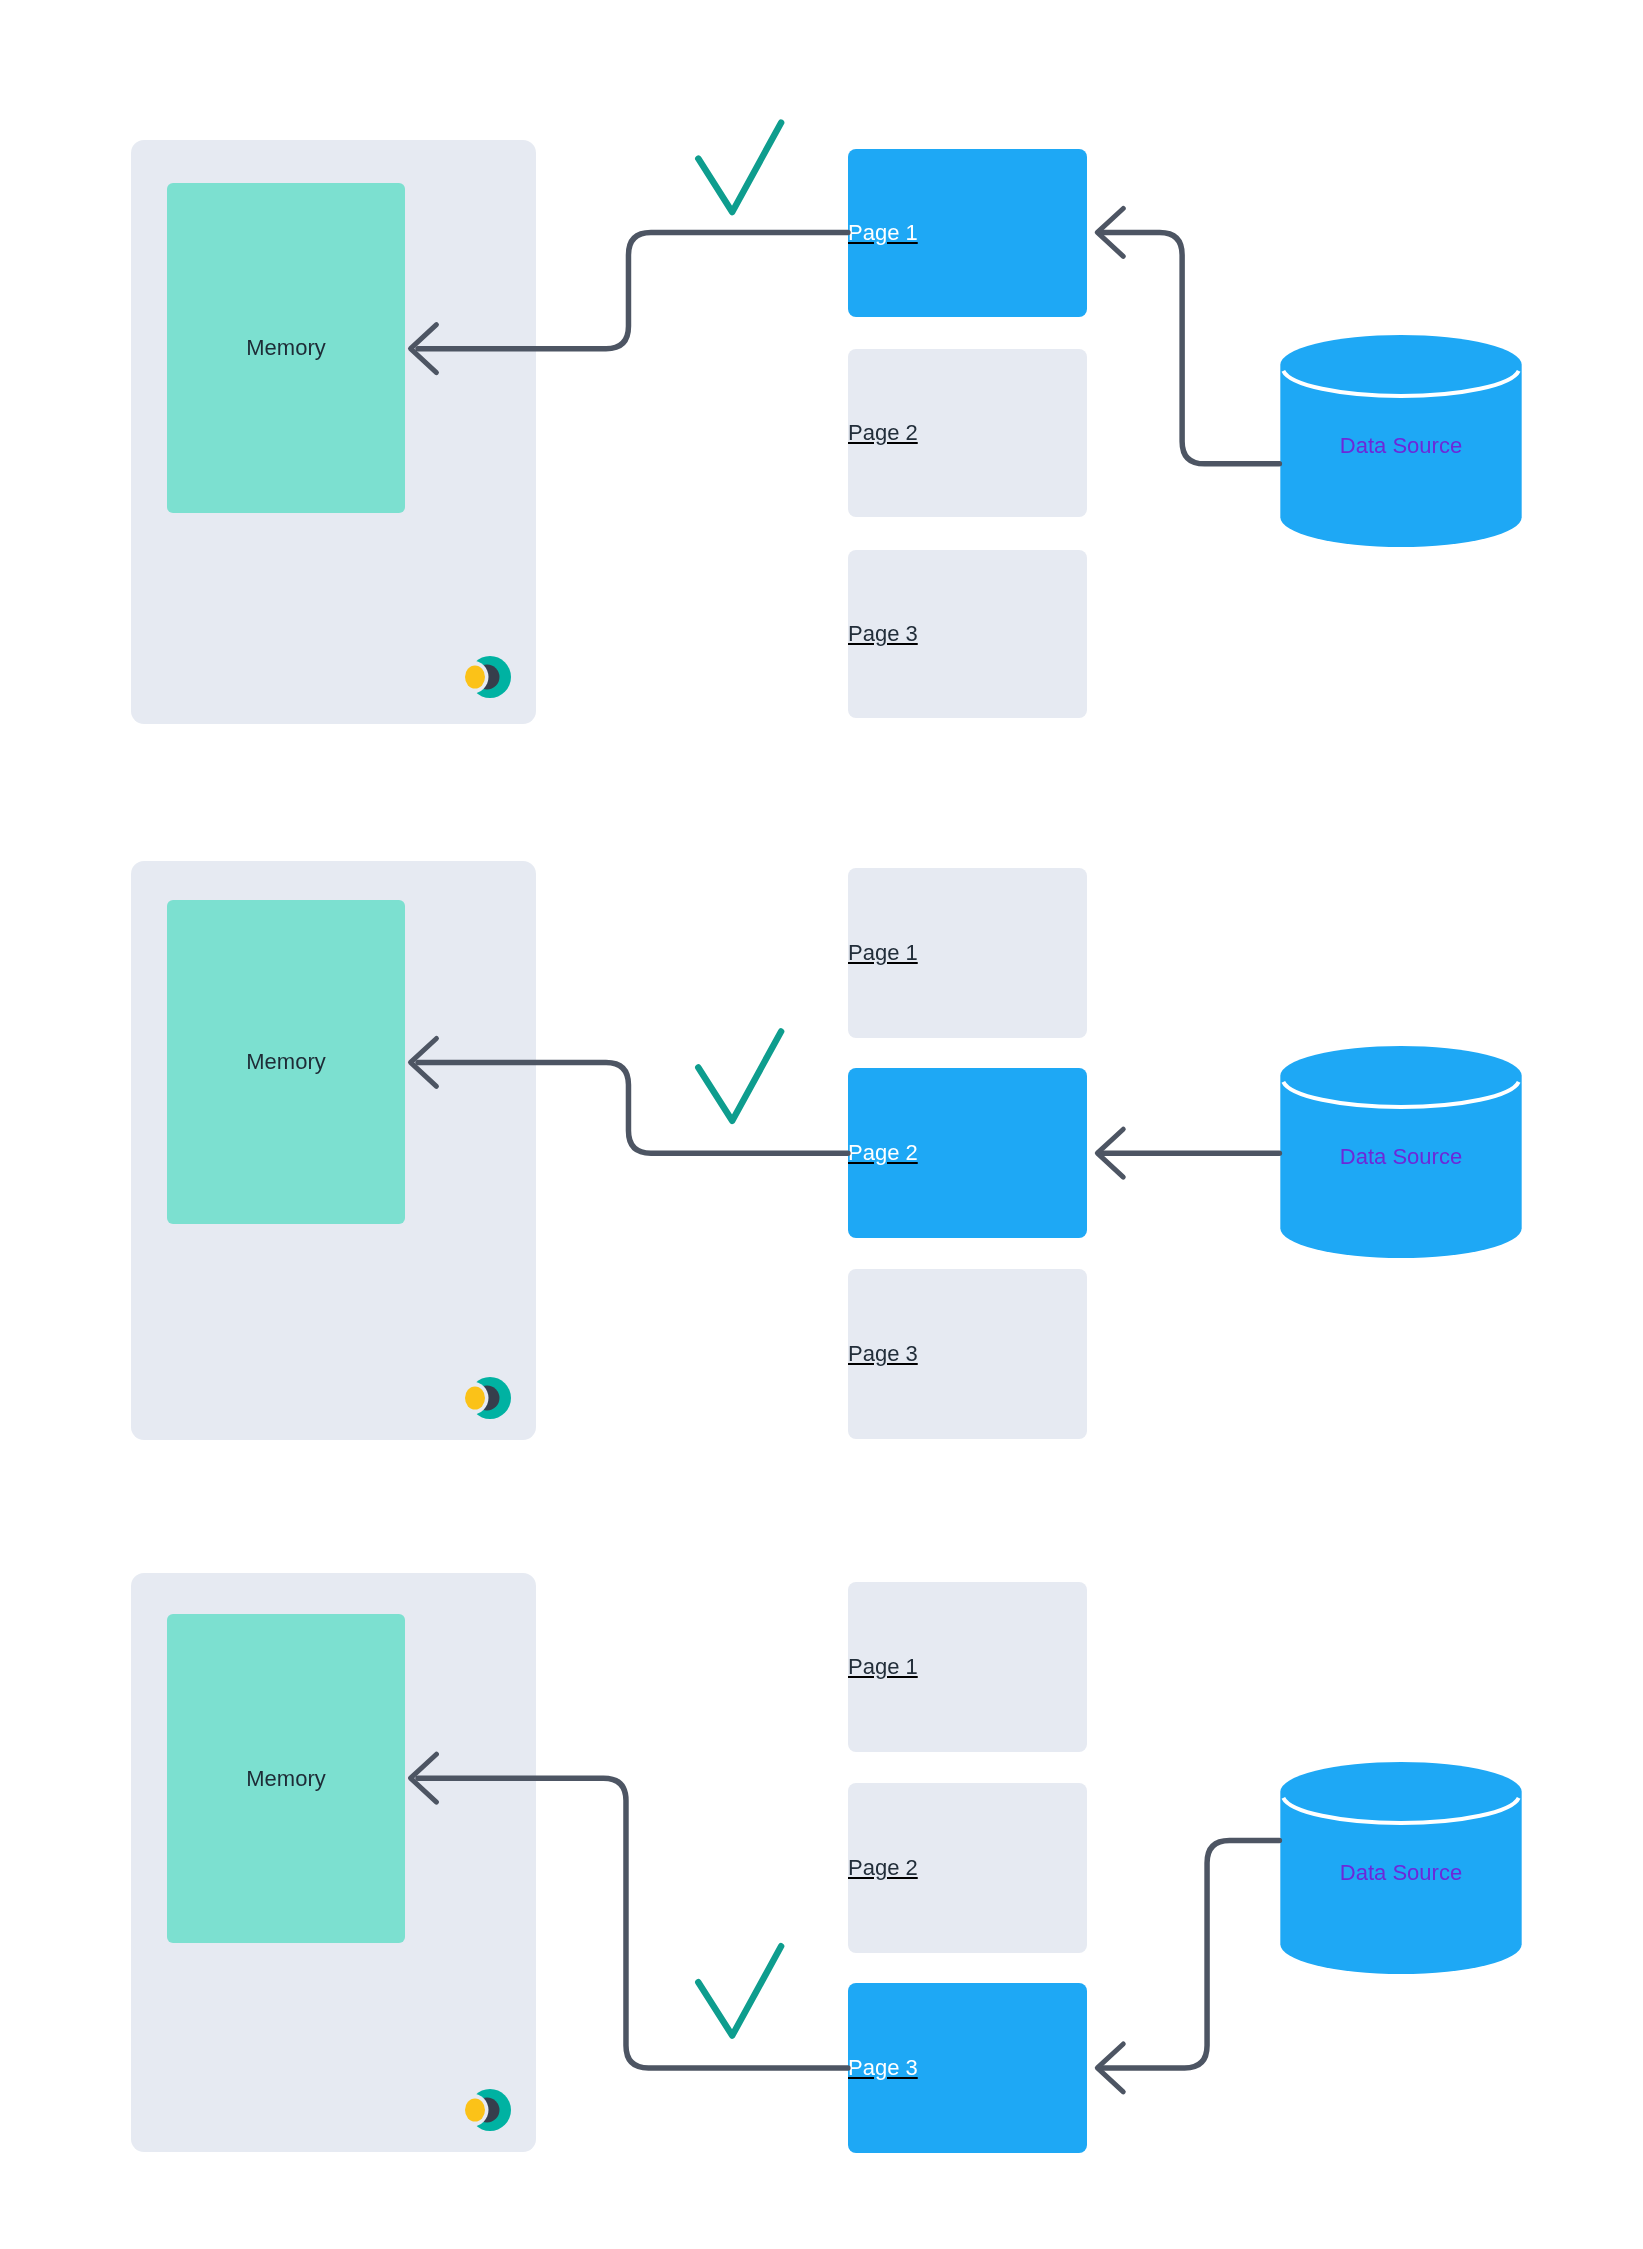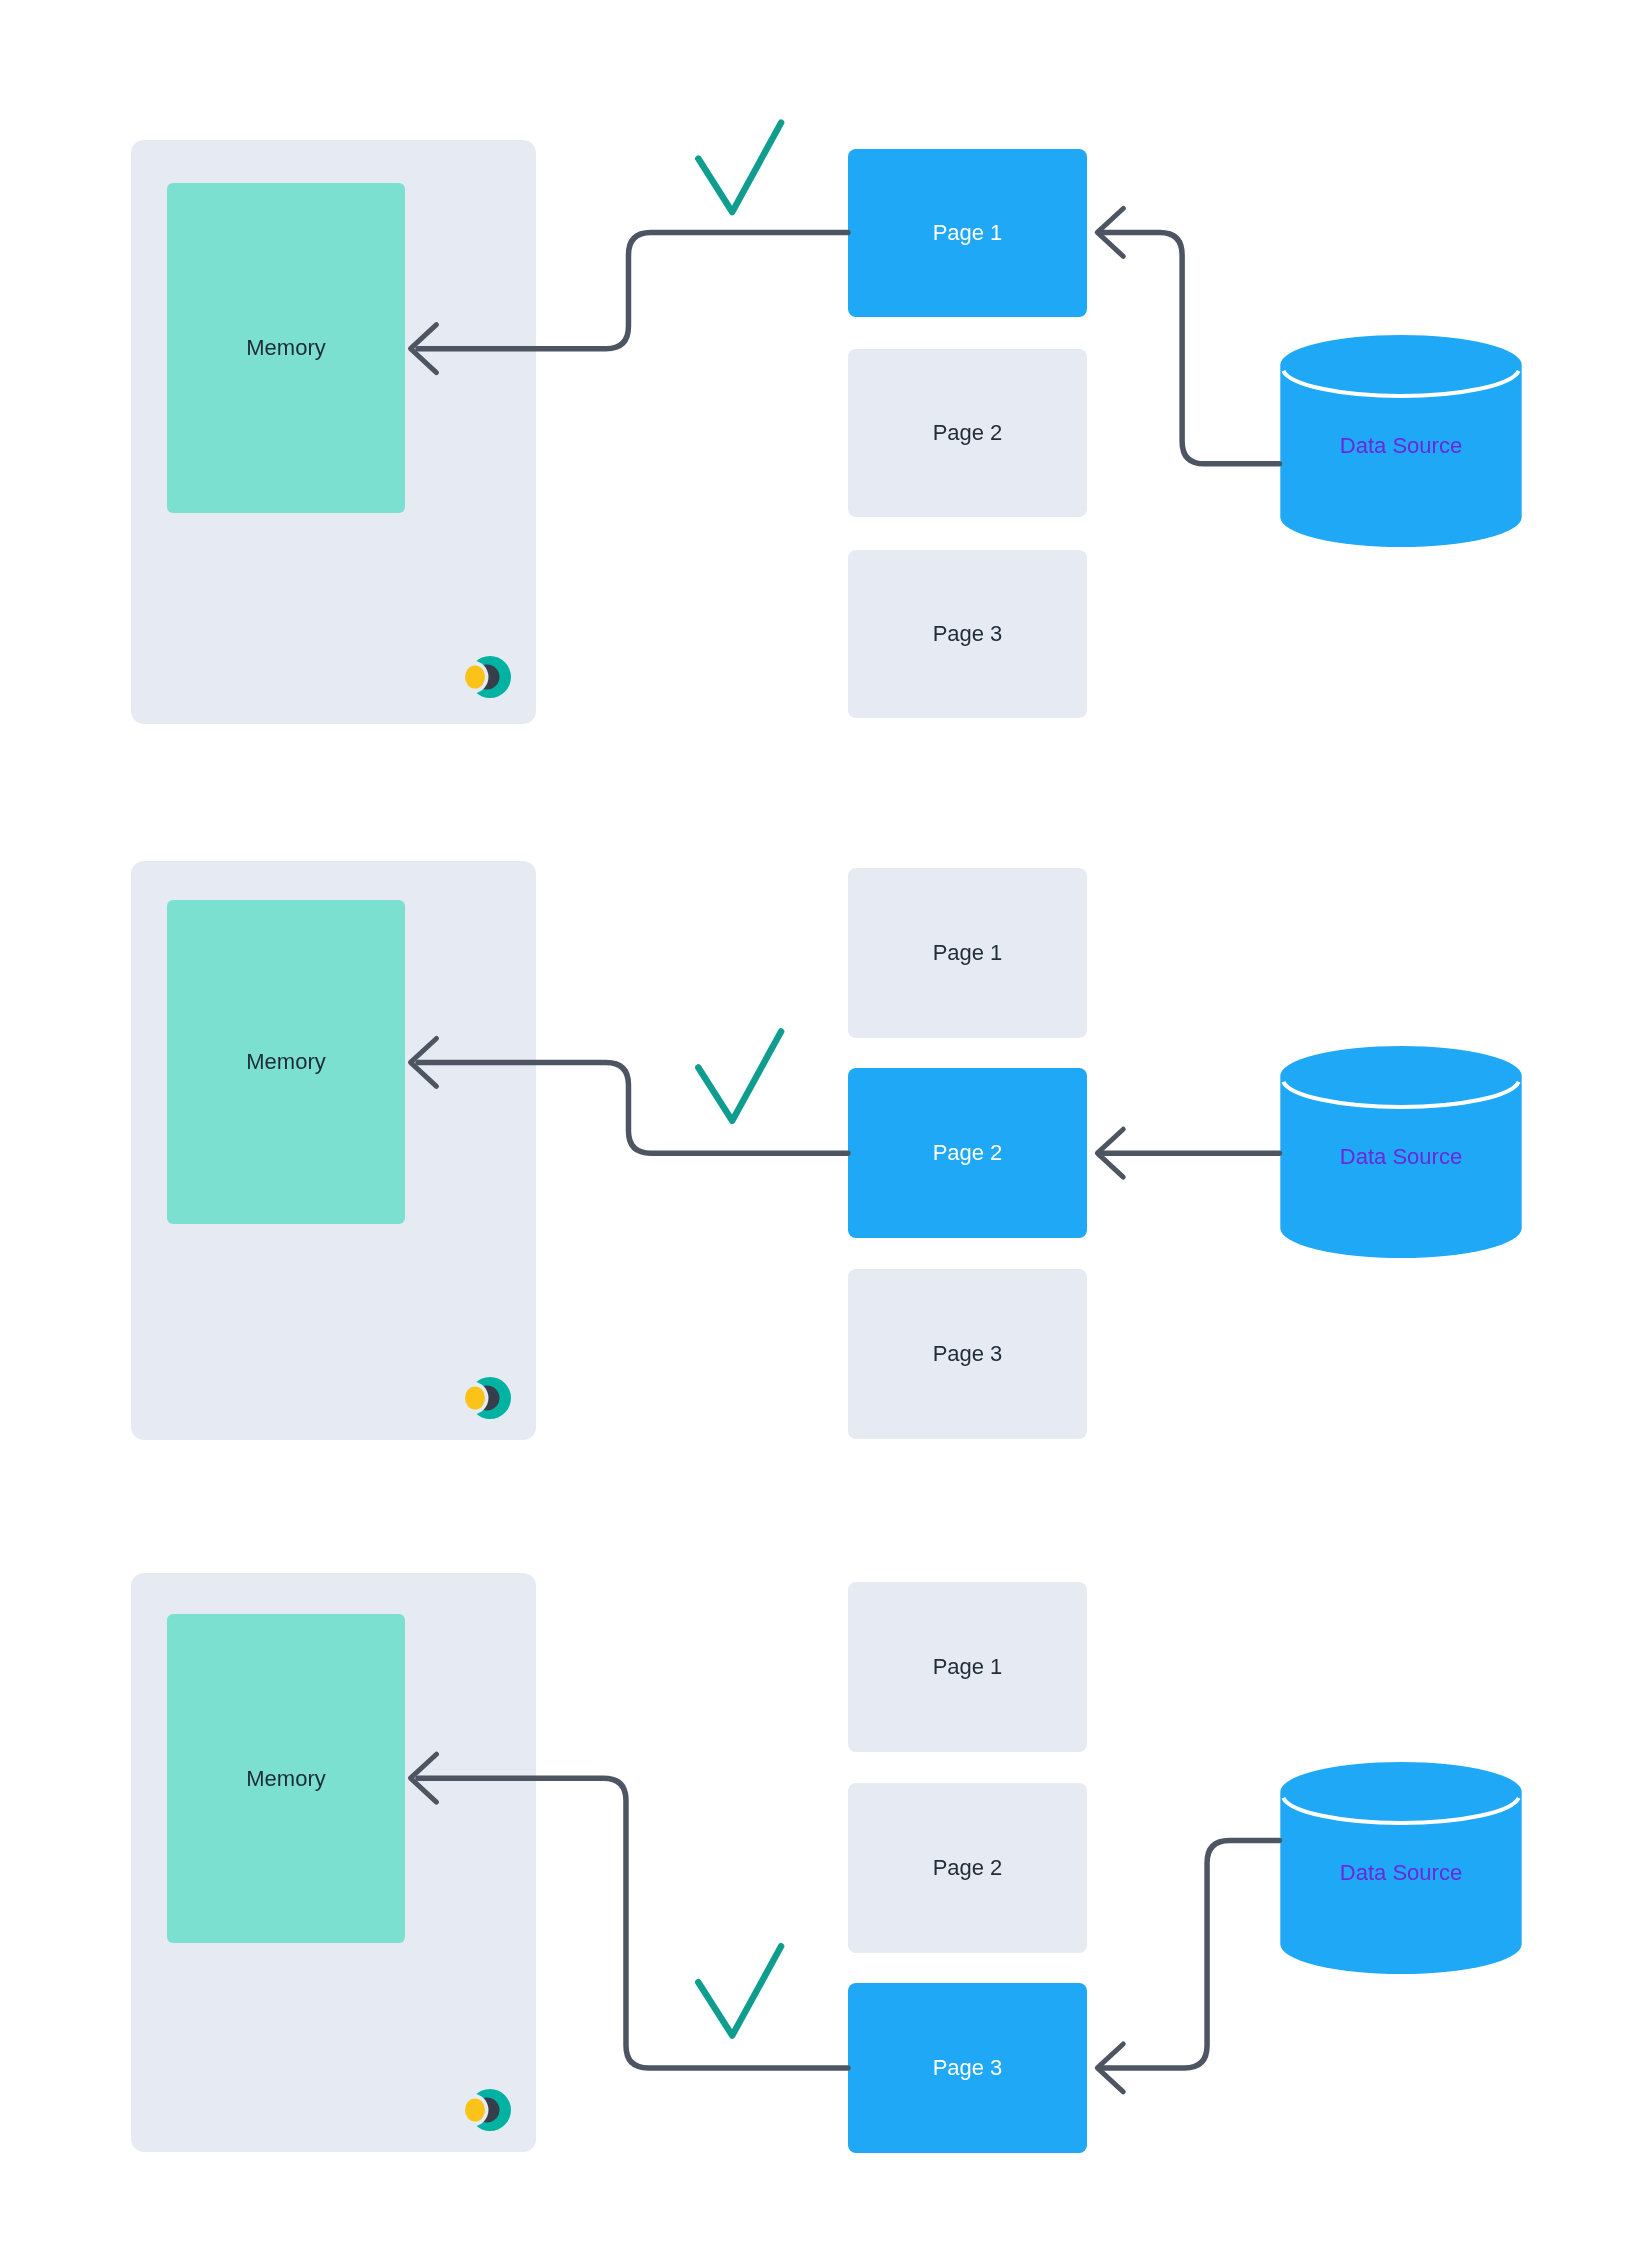--- a/index.html
+++ b/index.html
@@ -44,21 +44,21 @@
     width: 48px;
     height: 48px;
   }
   .page {
     position: absolute;
     left: 848px;
     width: 239px;
     border-radius: 8px;
     display: flex;
     align-items: center;
-    justify-content: center;
+    text-decoration: underline;
   }
   .page.inactive {
     background: #e6eaf2;
   }
   .page.inactive span {
     font-size: 22px;
     color: #222e3a;
   }
   .page.active {
     background: #1ea8f5;

